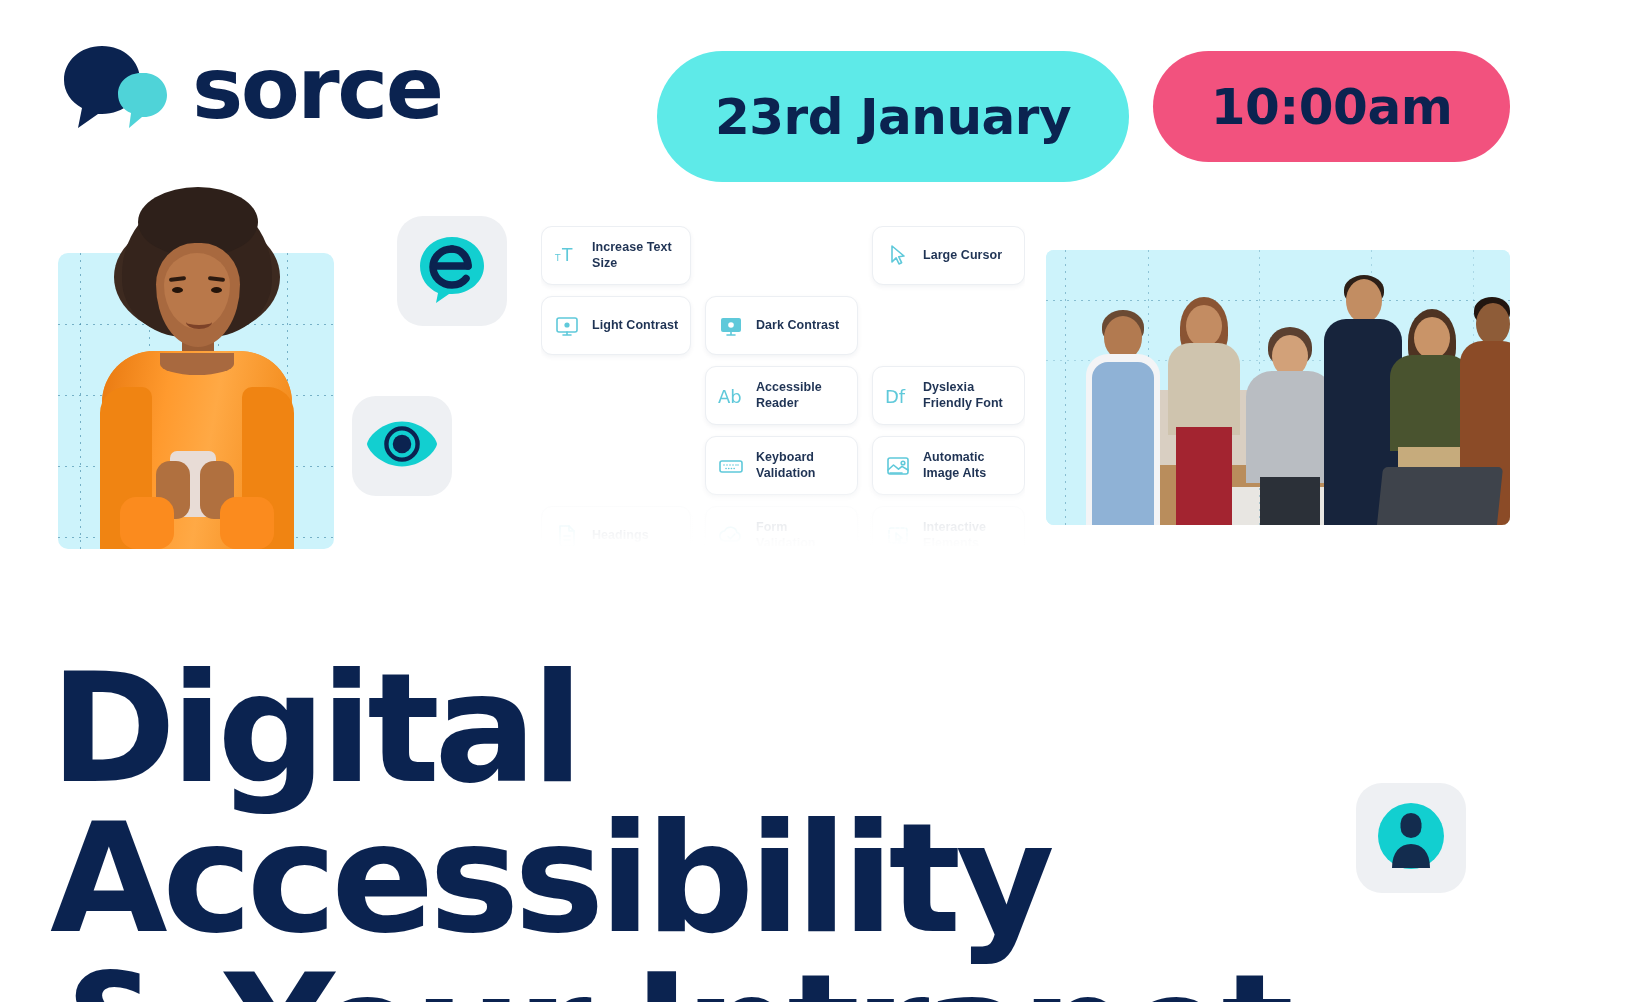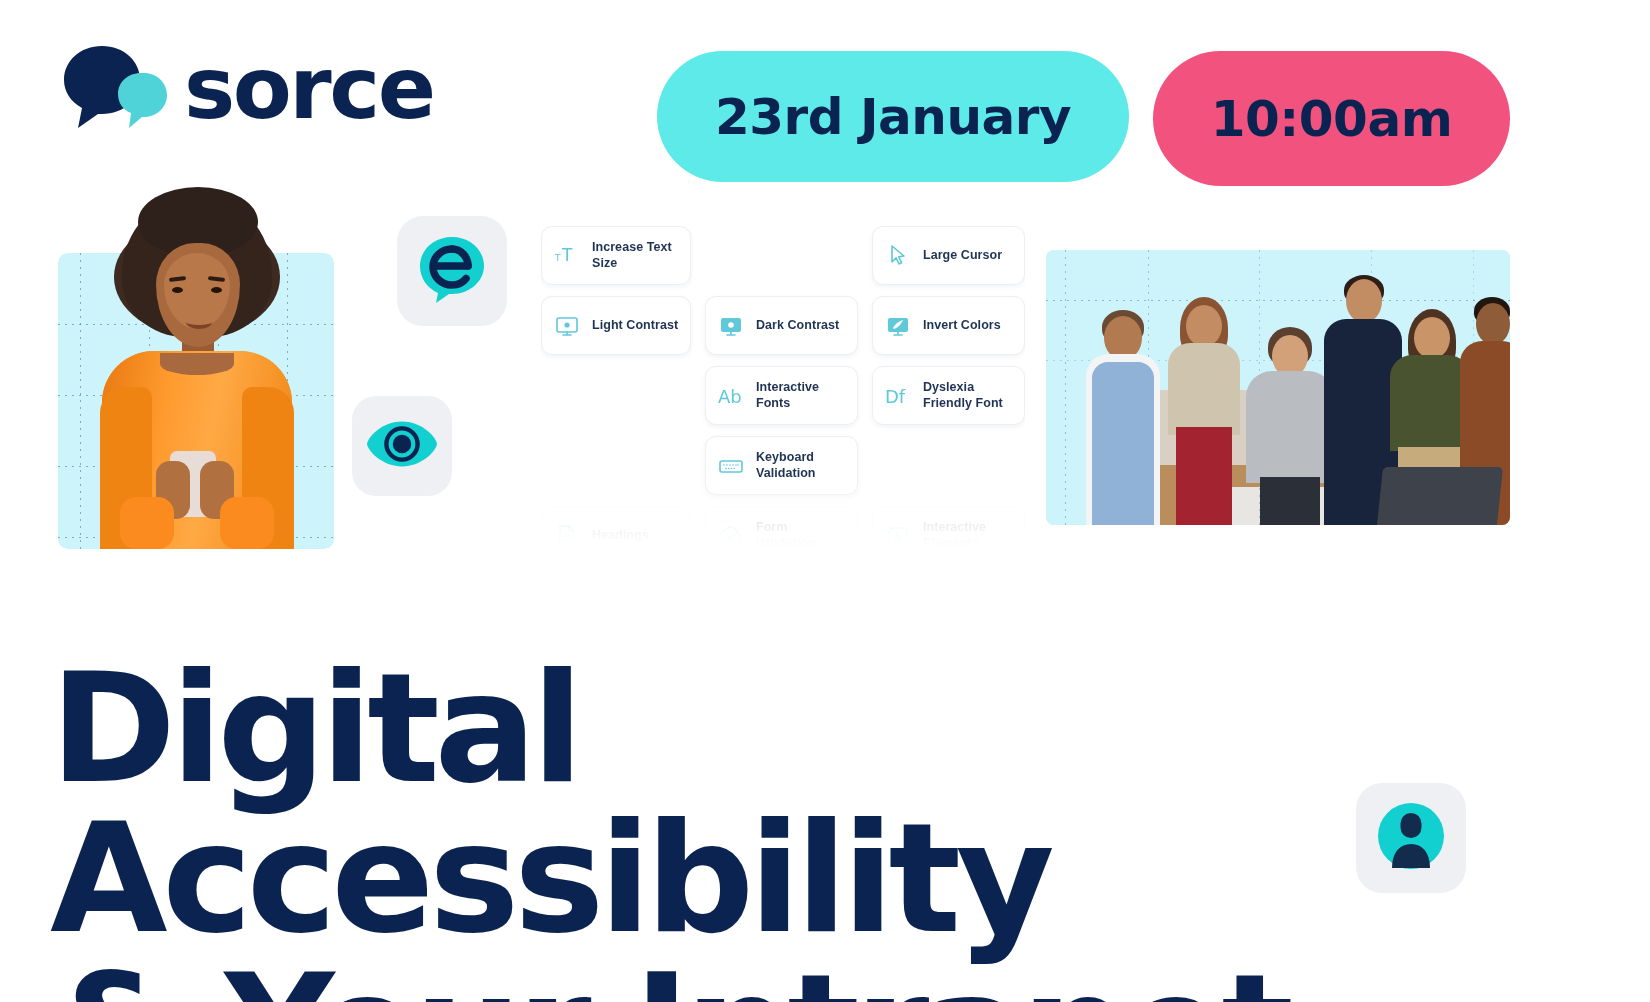--- a/index.html
+++ b/index.html
@@ -8,36 +8,36 @@
     width:1650px;height:1002px;
     background:#ffffff;
     font-family:"Liberation Sans", sans-serif;
     overflow:hidden;
     position:relative;
     -webkit-font-smoothing:antialiased;
   }
   .stage{position:relative;width:1650px;height:1002px;overflow:hidden;}
 
   
-  .logo{position:absolute;left:58px;top:40px;display:flex;align-items:center;gap:0px;}
+  .logo{position:absolute;left:58px;top:40px;display:flex;align-items:center;gap:8px;}
   .logo-mark{width:118px;height:96px;position:relative;flex:0 0 auto;}
   .logo-word{font-size:86px;font-weight:700;color:#0b2350;letter-spacing:-2.5px;line-height:1;margin-left:8px;font-family:"DejaVu Sans", sans-serif;}
 
   .pill{
     position:absolute;
     display:flex;align-items:center;justify-content:center;
     border-radius:100px;
     color:#0b2350;
     font-weight:700;
     font-family:"DejaVu Sans", sans-serif;
     letter-spacing:-0.5px;
     white-space:nowrap;
   }
   .pill-date{left:657px;top:51px;width:472px;height:131px;background:#5eeae8;font-size:50px;}
-  .pill-time{left:1153px;top:51px;width:357px;height:135px;background:#f2527e;font-size:50px;}
+  .pill-time{left:1153px;top:51px;width:357px;height:111px;background:#f2527e;font-size:50px;}
 
   
   .left-photo-wrap{position:absolute;left:58px;top:186px;width:276px;height:363px;}
   .grid-panel{
     position:absolute;left:0;bottom:0;width:276px;height:296px;
     background:#cdf3fb;border-radius:10px;overflow:hidden;
   }
   .grid-panel::before{
     content:"";position:absolute;inset:0;
     background-image:
@@ -250,54 +250,55 @@
       <div class="a11y-tile col-2">
         <span class="a11y-ico">
           <svg viewBox="0 0 28 28" width="28" height="28">
             <rect x="4" y="6" width="20" height="14" rx="2" fill="currentColor"></rect>
             <circle cx="14" cy="13" r="2.8" fill="#ffffff"></circle>
             <path d="M14 20v3M10 23h8" fill="none" stroke="currentColor" stroke-width="1.6" stroke-linecap="round" stroke-linejoin="round"></path>
           </svg>
         </span>
         <span class="a11y-lbl">Dark Contrast</span>
       </div>
-      <div class="a11y-tile col-3">
-        <span class="a11y-ico">
-          <svg viewBox="0 0 28 28" width="28" height="28">
-            <path d="M4 8a2 2 0 012-2h16a2 2 0 012 2v10a2 2 0 01-2 2H6a2 2 0 01-2-2z" fill="currentColor"></path>
-            <path d="M9 16c3-5 6.5-7 10-8-1.5 3.5-4 7-9 9z" fill="#ffffff"></path>
-            <path d="M14 20v3M10 23h8" fill="none" stroke="currentColor" stroke-width="1.6" stroke-linecap="round" stroke-linejoin="round"></path>
-          </svg>
-        </span>
-        <span class="a11y-lbl">Invert Colors</span>
-      </div>
       <div class="a11y-tile col-2">
         <span class="a11y-ico">
           <svg viewBox="0 0 28 28" width="28" height="28">
             <text x="1" y="21" font-family="DejaVu Sans, sans-serif" font-size="18" fill="currentColor">Ab</text>
           </svg>
         </span>
-        <span class="a11y-lbl">Interactive Fonts</span>
+        <span class="a11y-lbl">Accessible Reader</span>
       </div>
       <div class="a11y-tile col-3">
         <span class="a11y-ico">
           <svg viewBox="0 0 28 28" width="28" height="28">
             <text x="1" y="21" font-family="DejaVu Sans, sans-serif" font-size="18" fill="currentColor">Df</text>
           </svg>
         </span>
         <span class="a11y-lbl">Dyslexia Friendly Font</span>
       </div>
       <div class="a11y-tile col-2">
         <span class="a11y-ico">
           <svg viewBox="0 0 28 28" width="28" height="28">
             <rect x="3" y="9" width="22" height="11" rx="2" fill="none" stroke="currentColor" stroke-width="1.6" stroke-linecap="round" stroke-linejoin="round"></rect>
             <path d="M7 13h.01M10 13h.01M13 13h.01M16 13h.01M19 13h.01M21 13h.01M9 16.5h10" fill="none" stroke="currentColor" stroke-width="1.6" stroke-linecap="round" stroke-linejoin="round" stroke-dasharray="0.1 2.6"></path>
           </svg>
         </span>
         <span class="a11y-lbl">Keyboard Validation</span>
+      </div>
+      <div class="a11y-tile col-3">
+        <span class="a11y-ico">
+          <svg viewBox="0 0 28 28" width="28" height="28">
+            <rect x="4" y="6" width="20" height="16" rx="2" fill="none" stroke="currentColor" stroke-width="1.6" stroke-linecap="round" stroke-linejoin="round"></rect>
+            <circle cx="19" cy="11" r="1.8" fill="none" stroke="currentColor" stroke-width="1.6" stroke-linecap="round" stroke-linejoin="round"></circle>
+            <path d="M4 18l5.5-5 5 4.2 3.5-2.8L24 18" fill="none" stroke="currentColor" stroke-width="1.6" stroke-linecap="round" stroke-linejoin="round"></path>
+            <path d="M6 21h12" fill="none" stroke="currentColor" stroke-width="1.6" stroke-linecap="round" stroke-linejoin="round"></path>
+          </svg>
+        </span>
+        <span class="a11y-lbl">Automatic Image Alts</span>
       </div>
       <div class="a11y-tile col-1" style="opacity: 0.35;">
         <span class="a11y-ico">
           <svg viewBox="0 0 28 28" width="28" height="28">
             <path d="M7 4h9l5 5v15H7z" fill="none" stroke="currentColor" stroke-width="1.6" stroke-linecap="round" stroke-linejoin="round"></path>
             <path d="M16 4v5h5" fill="none" stroke="currentColor" stroke-width="1.6" stroke-linecap="round" stroke-linejoin="round"></path>
             <path d="M11 14h6M11 18h6" fill="none" stroke="currentColor" stroke-width="1.6" stroke-linecap="round" stroke-linejoin="round"></path>
           </svg>
         </span>
         <span class="a11y-lbl">Headings</span>

